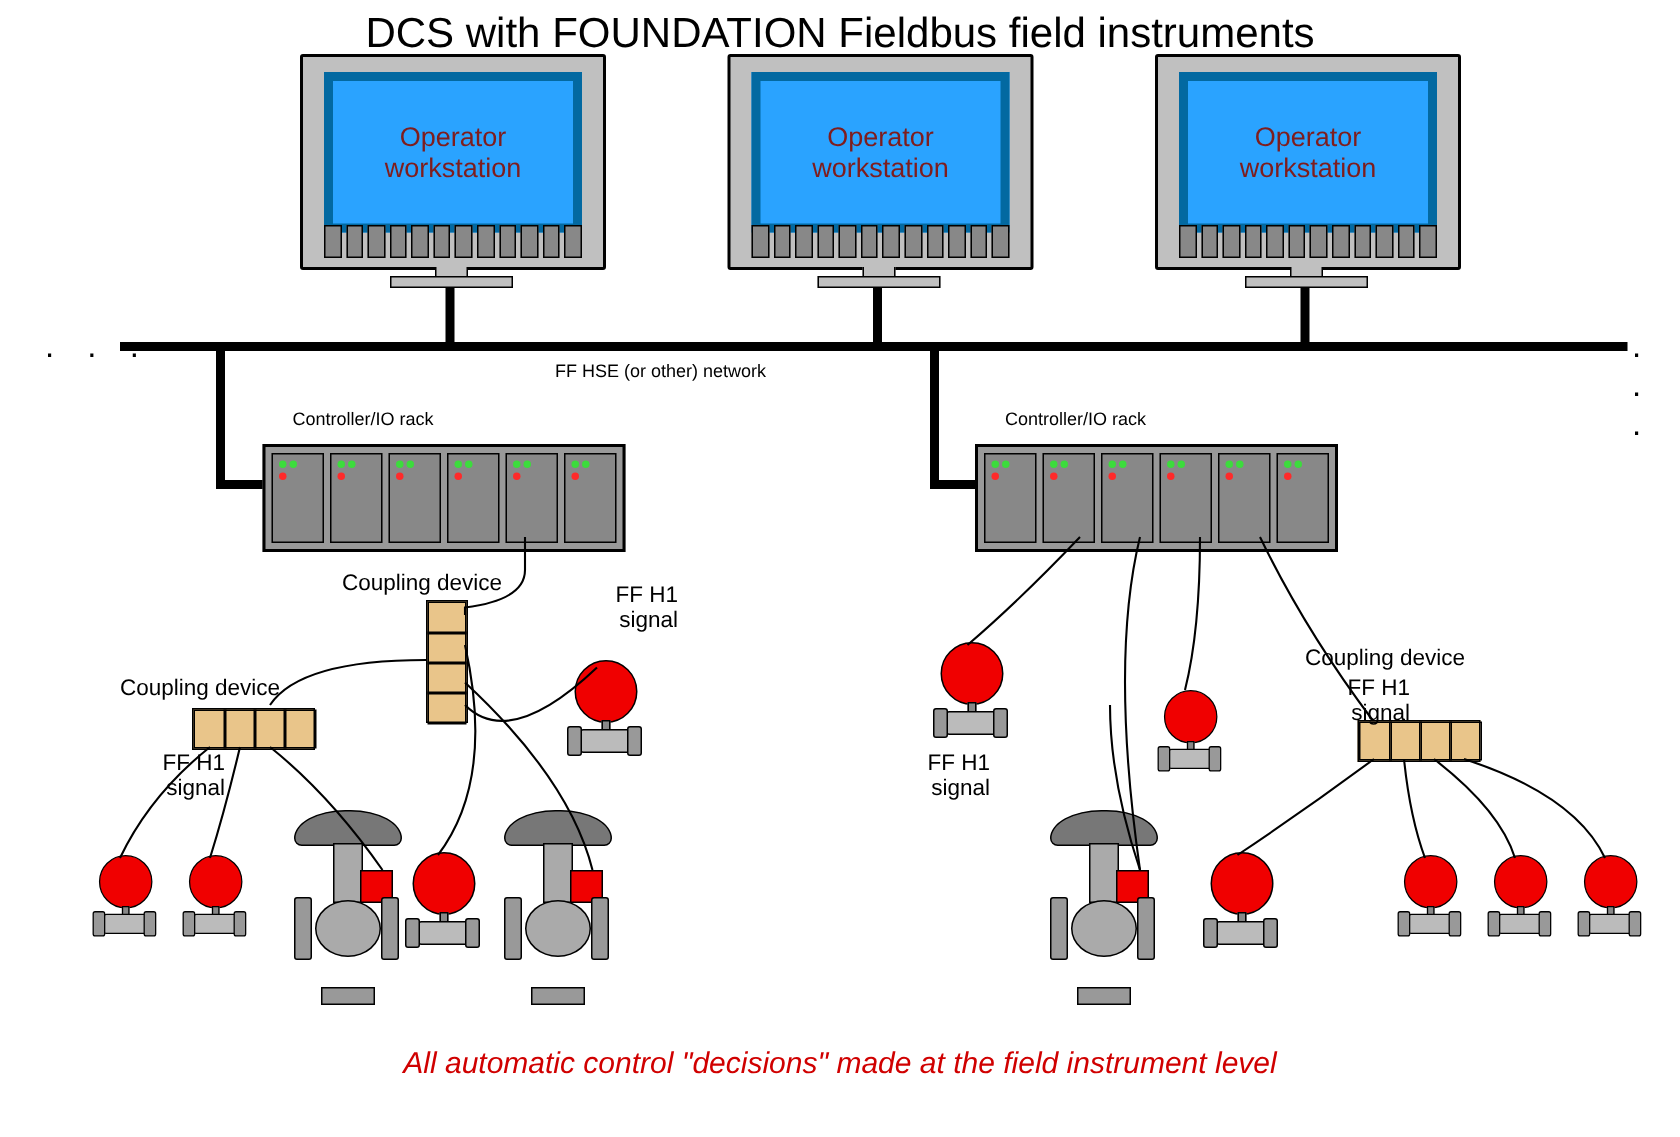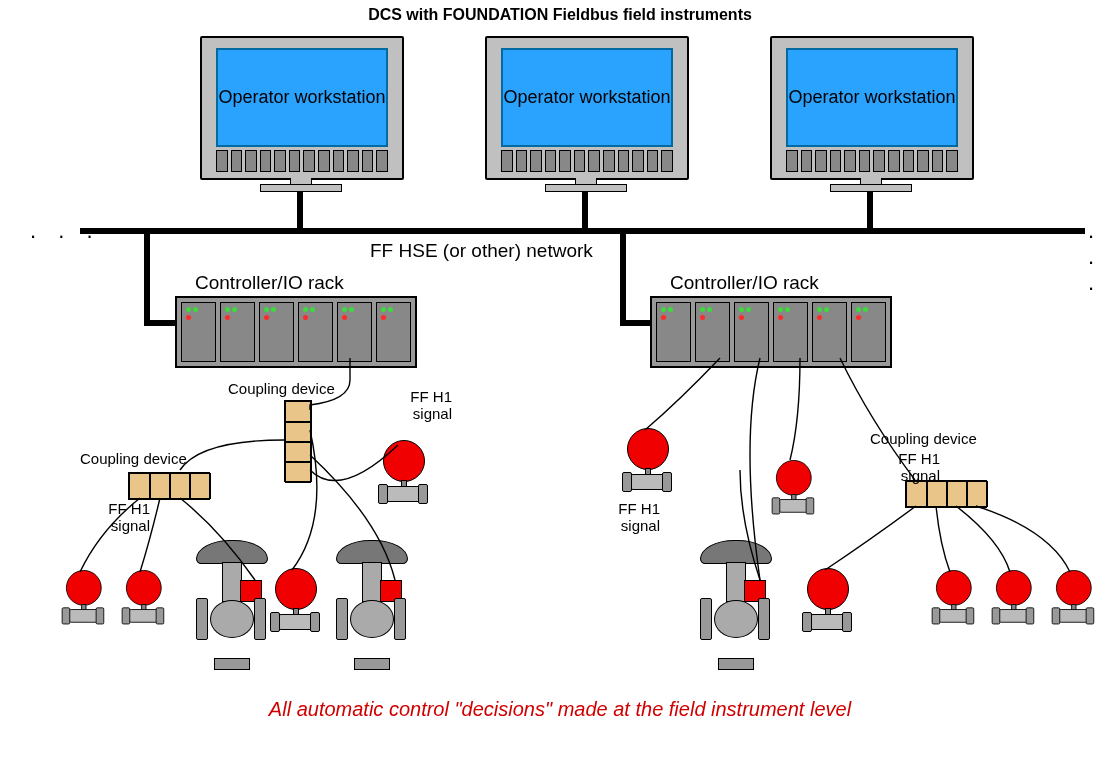--- a/index.html
+++ b/index.html
@@ -7,43 +7,43 @@
     width: 1120px; height: 758px;
     background: #fff;
     font-family: Arial, Helvetica, sans-serif;
     overflow: hidden;
   }
   .stage {
     position: relative; width: 1120px; height: 758px;
   }
   .title {
     position: absolute; top: 6px; left: 0; width: 100%;
-    text-align: center; font-weight: bold; font-size: 16px; color: #000;
+    text-align: center; font-weight: normal; font-size: 28px; color: #000;
   }
   .caption {
     position: absolute; left: 0; width: 100%; text-align: center;
     font-style: italic; color: #d00000; font-size: 20px;
   }
   .watermark {
     position: absolute; color: #d00000; font-weight: bold; font-size: 16px;
   }
-  .label { position: absolute; font-size: 19px; color: #000; white-space: pre; }
+  .label { position: absolute; font-size: 12px; color: #000; white-space: pre; }
   .label.center { text-align: right; width: 120px; }
   .dots { position: absolute; font-size: 22px; letter-spacing: 8px; color:#000; }
   
   .ws { position:absolute; width:200px; height:170px; }
   .ws .monitor {
     position:absolute; left:0; top:0; width:200px; height:140px;
     background:#c0c0c0; border:2px solid #000; border-radius:2px;
   }
   .ws .screen {
     position:absolute; left:14px; top:10px; right:14px; height:95px;
-    background:#2aa3ff; border:2px solid #0369a1;
+    background:#2aa3ff; border:6px solid #0369a1;
     display:flex; align-items:center; justify-content:center;
-    font-size:18px; text-align:center; color:#000000;
+    font-size:18px; text-align:center; color:#7f1d1d;
   }
   .ws .kbrow {
     position:absolute; left:14px; right:14px; bottom:6px; height:22px;
     display:flex; gap:3px;
   }
   .ws .kbrow .key { flex:1; background:#888; border:1px solid #000; }
   .ws .stand {
     position:absolute; left:90px; top:142px; width:20px; height:6px;
     background:#c0c0c0; border:1px solid #000; border-top:none;
   }

